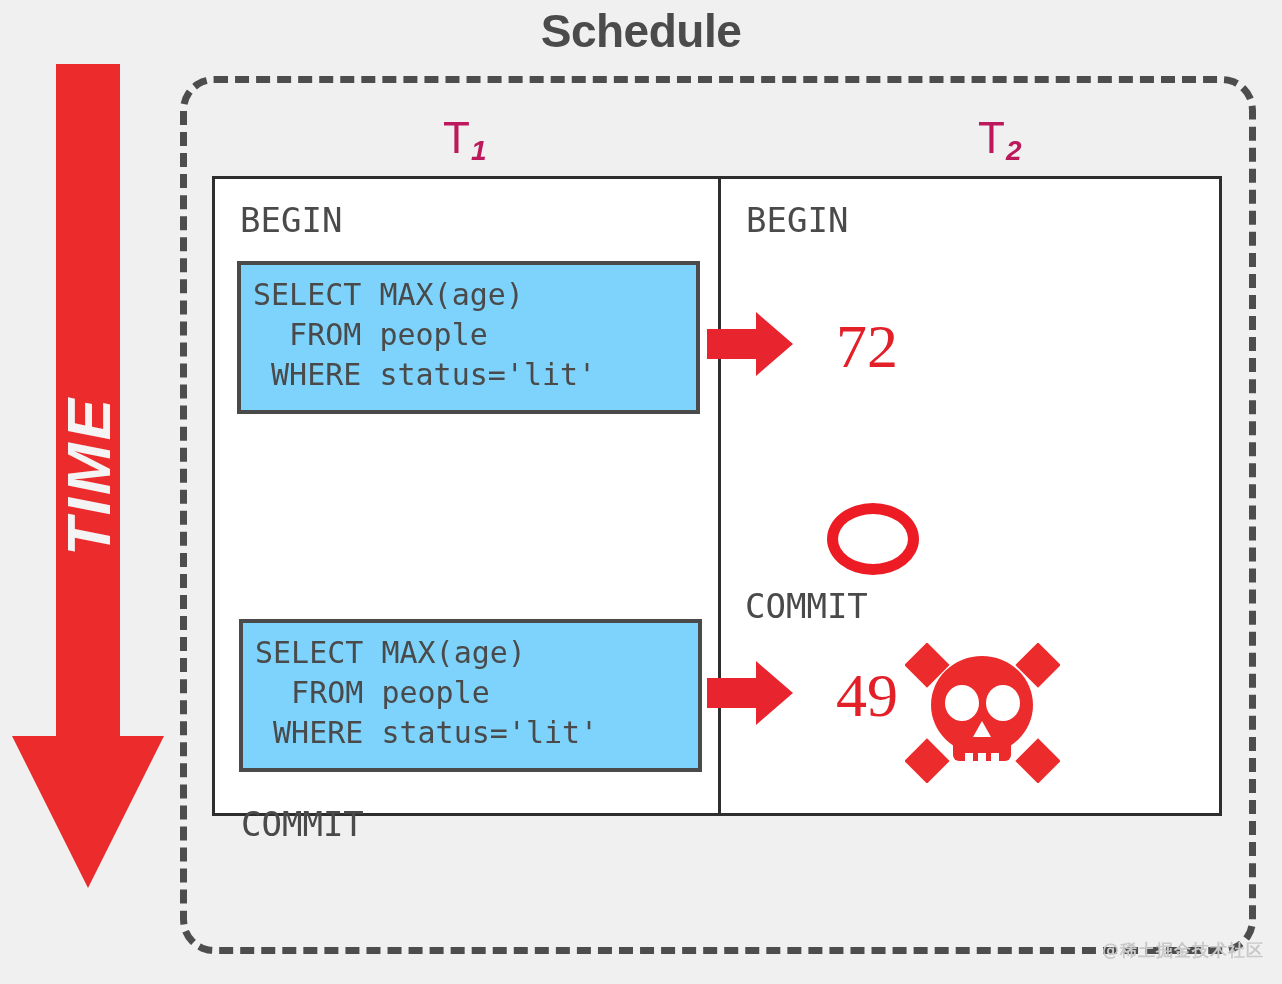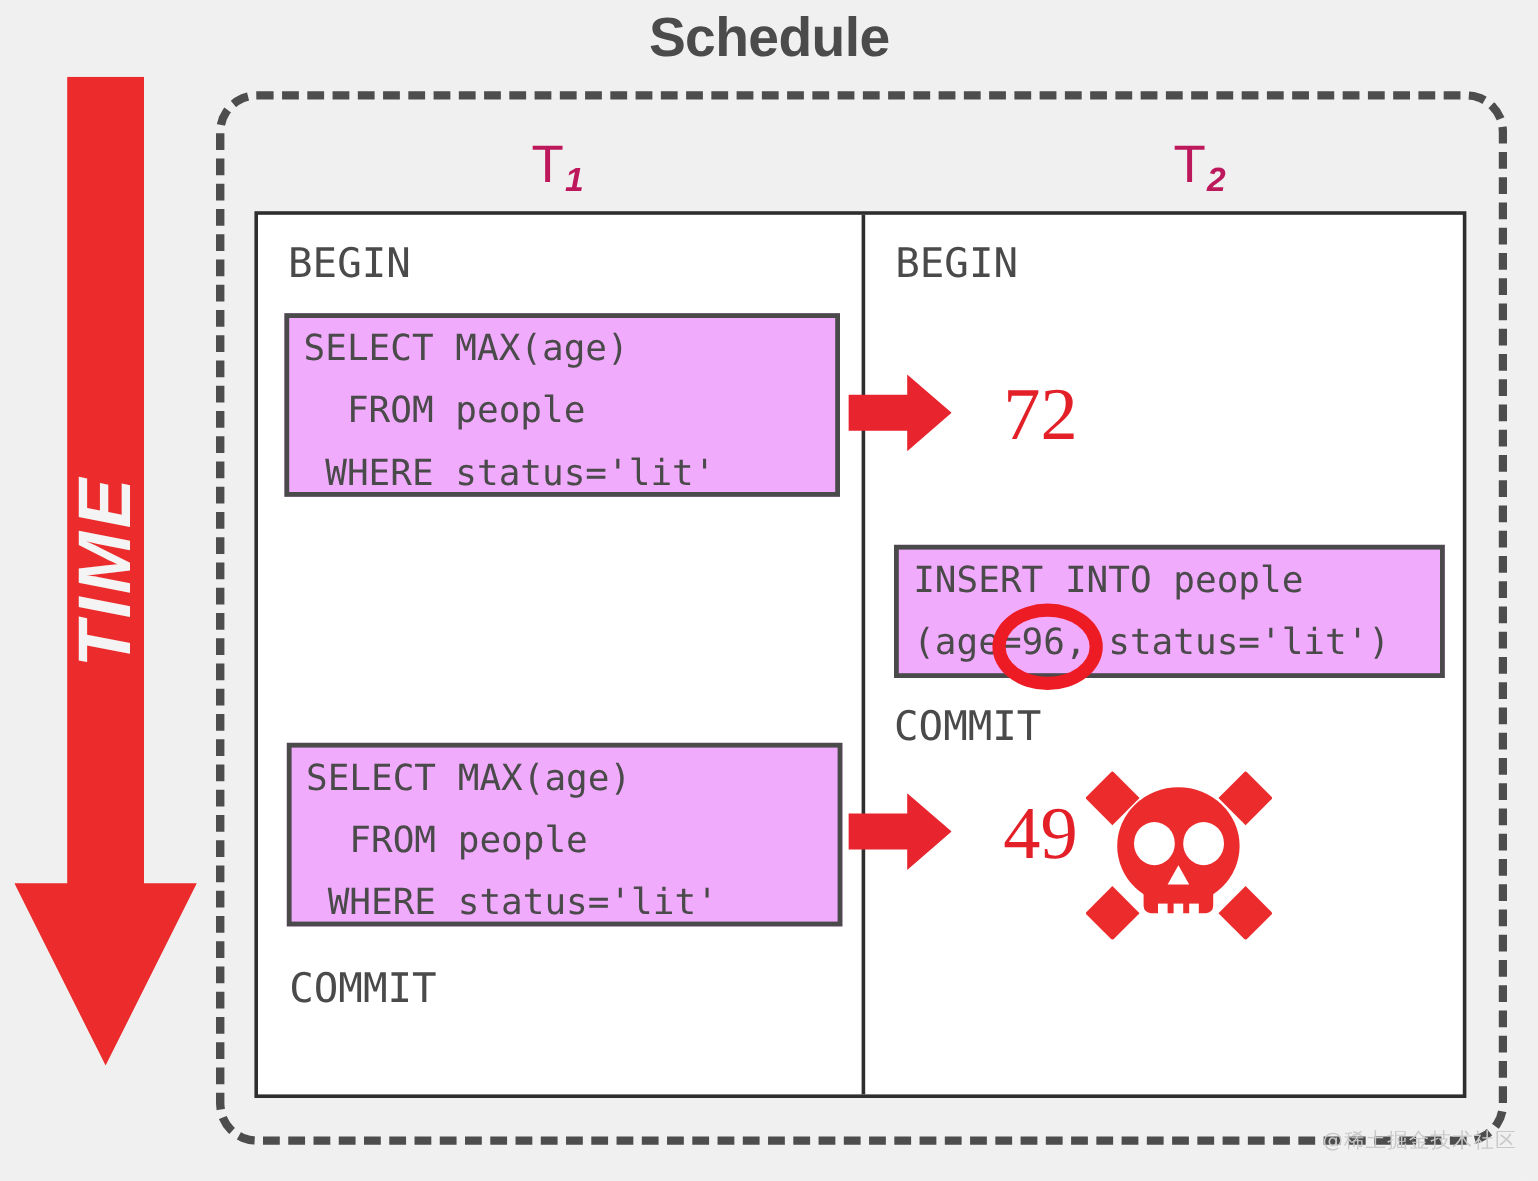--- a/index.html
+++ b/index.html
@@ -85,21 +85,21 @@
   }
   #txn-header-t1 { left: 443px; top: 116px; }
   #txn-header-t2 { left: 978px; top: 116px; }
 
   
   .panel {
     position: absolute;
     left: 212px;
     top: 176px;
     width: 1010px;
-    height: 739px;
+    height: 640px;
     background: #ffffff;
     border: 3px solid #2e2e2e;
     box-sizing: border-box;
     display: flex;
     align-items: flex-end;
   }
   .column {
     position: relative;
     box-sizing: border-box;
     height: 100%;
@@ -113,29 +113,29 @@
     font-family: "DejaVu Sans Mono", monospace;
     font-size: 34px;
     color: #4a4a4a;
     letter-spacing: 0px;
     white-space: pre;
   }
 
   
   .sqlbox {
     position: absolute;
-    background: #f0abfc;
+    background: #7dd3fc;
     border: 4px solid #4a4a4a;
     box-sizing: border-box;
     font-family: "DejaVu Sans Mono", monospace;
     font-size: 30px;
-    line-height: 52px;
+    line-height: 40px;
     color: #4a4a4a;
     white-space: pre;
-    padding: 0 12px 12px 12px;
+    padding: 10px 12px 12px 12px;
   }
 
   
   #begin-t1  { left: 25px;  top: 21px; }
   #select-1  { left: 22px;  top: 82px;  width: 463px; height: 153px; }
   #select-2  { left: 24px;  top: 440px; width: 463px; height: 153px; }
   #commit-t1 { left: 26px;  top: 625px; }
 
   
   #begin-t2  { left: 25px;  top: 21px; }
@@ -187,20 +187,21 @@
   
   .watermark {
     position: absolute;
     right: 18px;
     bottom: 22px;
     font-family: "DejaVu Sans", sans-serif;
     font-size: 17px;
     color: #c9c9c9;
     letter-spacing: 1px;
     white-space: nowrap;
+    font-weight: bold;
   }
 </style>
 </head>
 <body>
 
 <div class="title">Schedule</div>
 
 <div class="time-arrow">
   <svg width="152" height="824" viewBox="0 0 152 824" xmlns="http://www.w3.org/2000/svg">
     <polygon points="44,0 108,0 108,672 152,672 76,824 0,672 44,672" fill="#ec2c2c"></polygon>
@@ -225,22 +226,20 @@
   FROM people
  WHERE status='lit'</div>
     <div class="sqlbox" id="select-2">SELECT MAX(age)
   FROM people
  WHERE status='lit'</div>
     <div class="kw" id="commit-t1">COMMIT</div>
   </div>
 
   <div class="column col-right">
     <div class="kw" id="begin-t2">BEGIN</div>
-    <div class="sqlbox" id="insert-1">INSERT INTO people
-(age=96, status='lit')</div>
     <div class="kw" id="commit-t2">COMMIT</div>
   </div>
 
 </div>
 
 <div class="result-arrow" id="arrow-72">
   <svg width="86" height="64" viewBox="0 0 86 64" xmlns="http://www.w3.org/2000/svg">
     <polygon points="0,17 49,17 49,0 86,32 49,64 49,47 0,47" fill="#e8252e"></polygon>
   </svg>
 </div>

